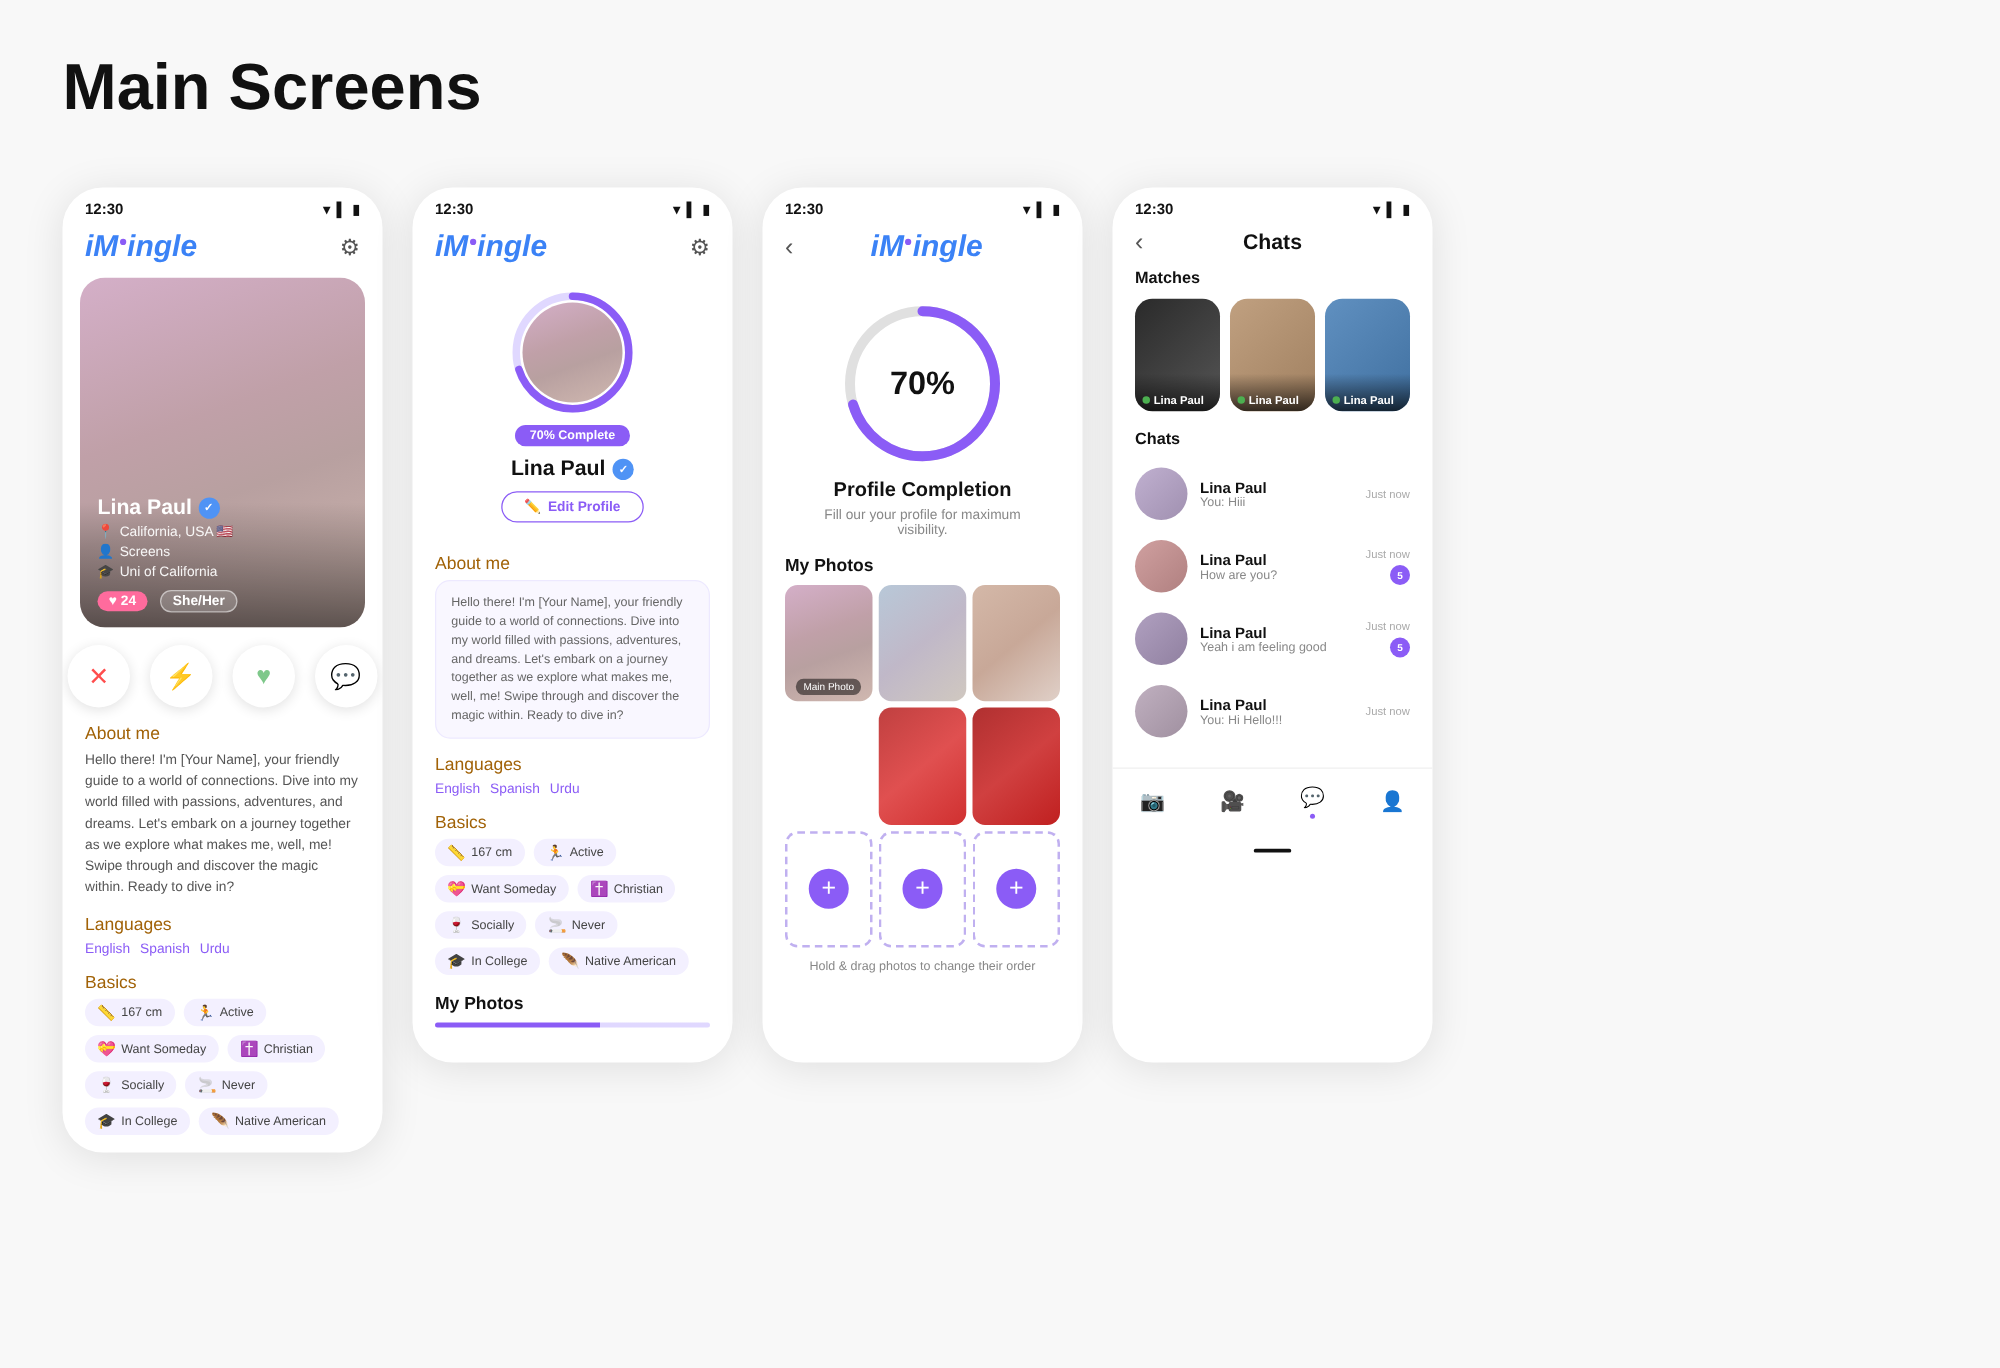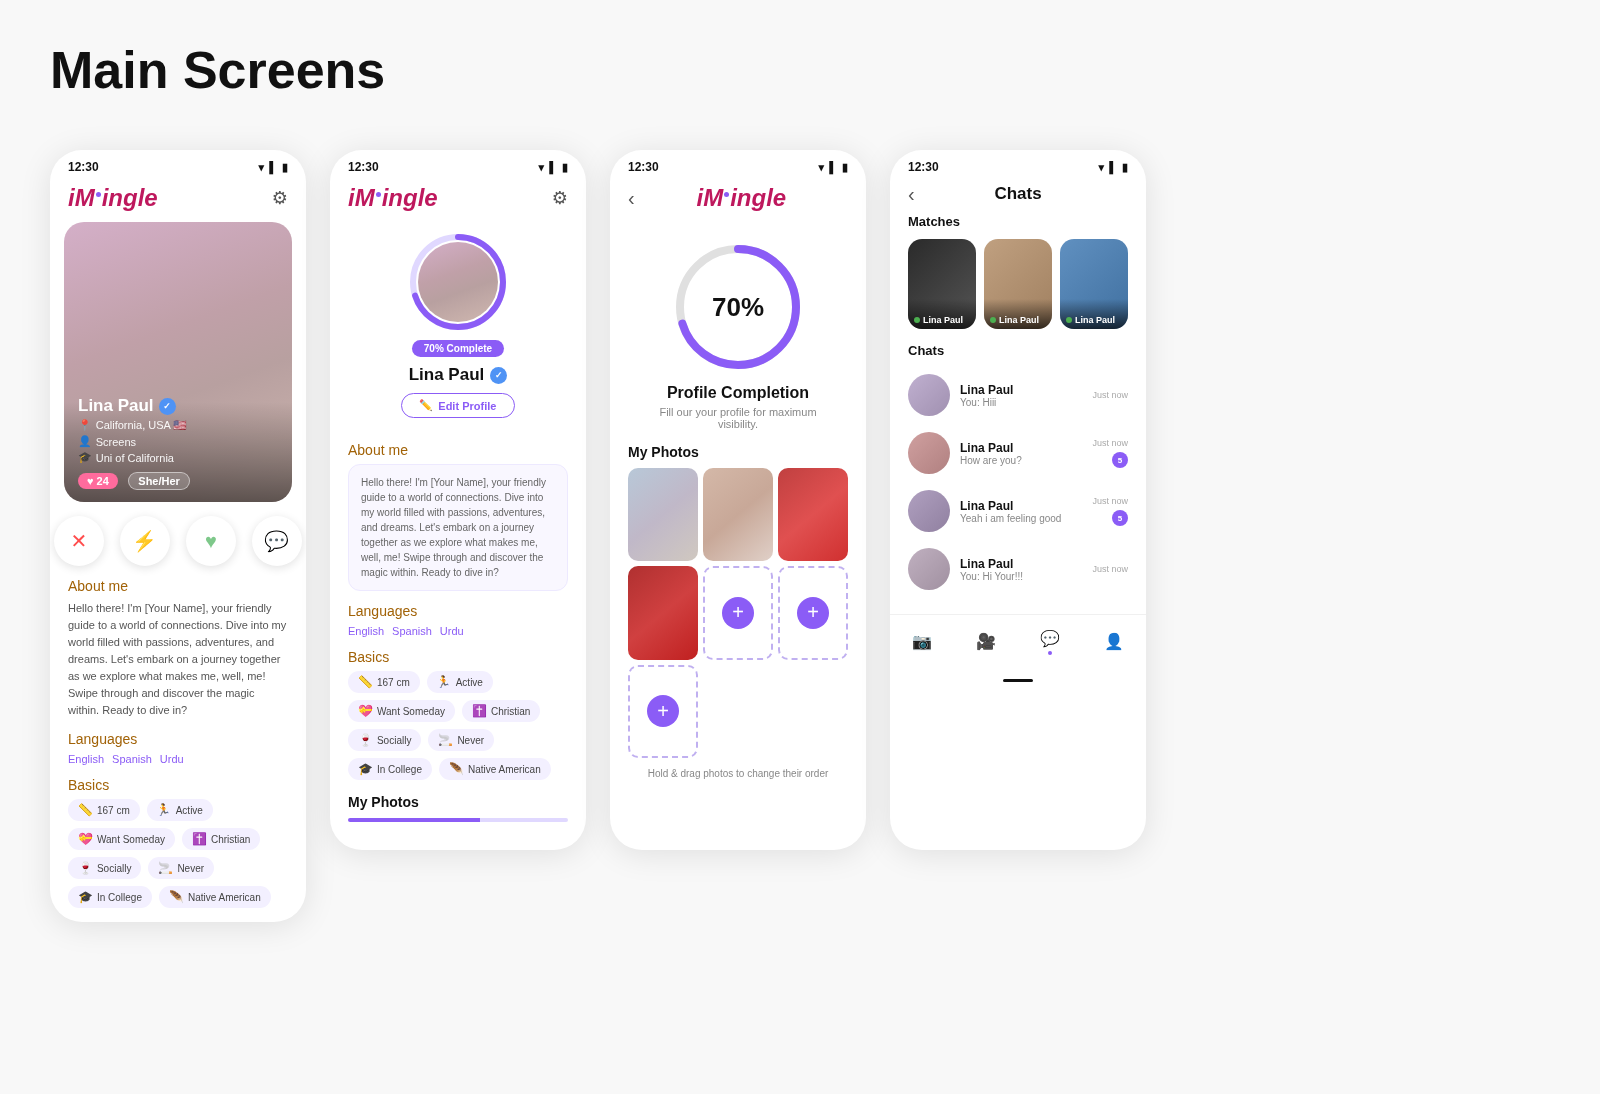--- a/index.html
+++ b/index.html
@@ -51,21 +51,21 @@
     .app-header {
       display: flex;
       justify-content: space-between;
       align-items: center;
       padding: 6px 18px 10px;
     }
     .app-logo {
       font-size: 24px;
       font-style: italic;
       font-weight: 700;
-      color: #be185d;
+      color: #3b82f6;
     }
     .app-logo span { color: #8B5CF6; }
     .logo-dot { display: inline-block; width: 5px; height: 5px; background: #8B5CF6; border-radius: 50%; vertical-align: super; margin: 0 1px; }
     .header-icon {
       font-size: 18px;
       color: #555;
     }
     .back-btn {
       font-size: 20px;
       color: #555;
@@ -710,20 +710,23 @@
           <circle cx="65" cy="65" r="58" fill="none" stroke="#8B5CF6" stroke-width="8" stroke-dasharray="256 364.4" stroke-linecap="round"></circle>
         </svg>
         <div class="big-circle-text">70%</div>
       </div>
       <div class="completion-title">Profile Completion</div>
       <div class="completion-subtitle">Fill our your profile for maximum visibility.</div>
     </div>
     <div class="my-photos-label">My Photos</div>
     <div class="photos-grid">
 
+      <div class="photo-thumb photo-thumb-tall photo-bg-woman1">
+        <span class="photo-main-label">Main Photo</span>
+      </div>
       <div class="photo-thumb photo-bg-woman2a"></div>
       <div class="photo-thumb photo-bg-woman2b"></div>
 
       <div class="photo-thumb photo-bg-hat1"></div>
       <div class="photo-thumb photo-bg-hat2"></div>
 
       <div class="add-photo-btn">
         <div class="add-photo-circle">+</div>
       </div>
       <div class="add-photo-btn">
@@ -802,21 +805,21 @@
       </div>
       <div class="chat-right">
         <span class="chat-time">Just now</span>
         <span class="chat-badge">5</span>
       </div>
     </div>
     <div class="chat-item">
       <div class="chat-avatar chat-avatar-4"></div>
       <div class="chat-content">
         <div class="chat-name">Lina Paul</div>
-        <div class="chat-preview">You: Hi Your!!!</div>
+        <div class="chat-preview">You: Hi Hello!!!</div>
       </div>
       <div class="chat-right">
         <span class="chat-time">Just now</span>
       </div>
     </div>
     <div class="bottom-nav">
       <div class="bottom-nav-item">
         <div class="bottom-nav-icon">📷</div>
       </div>
       <div class="bottom-nav-item">

